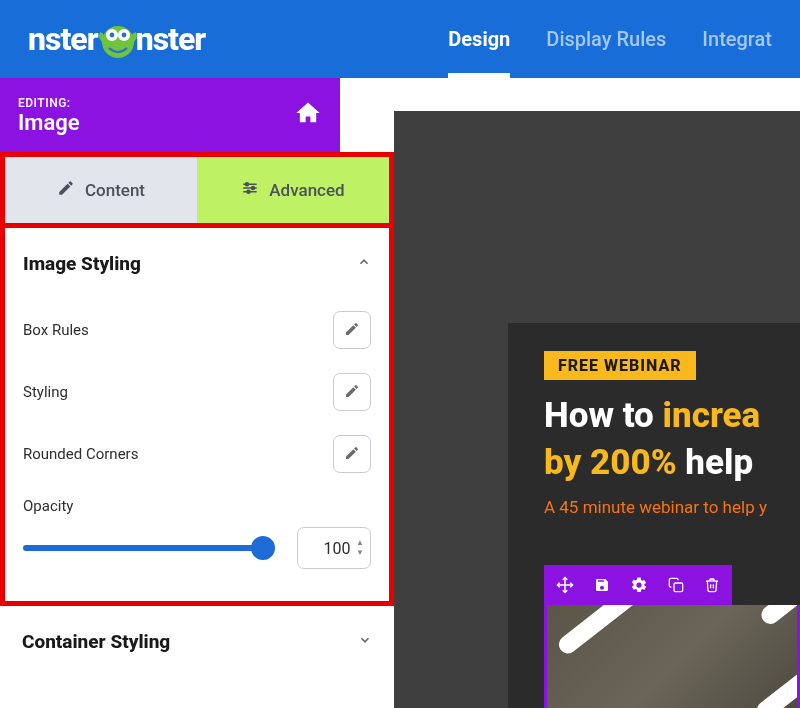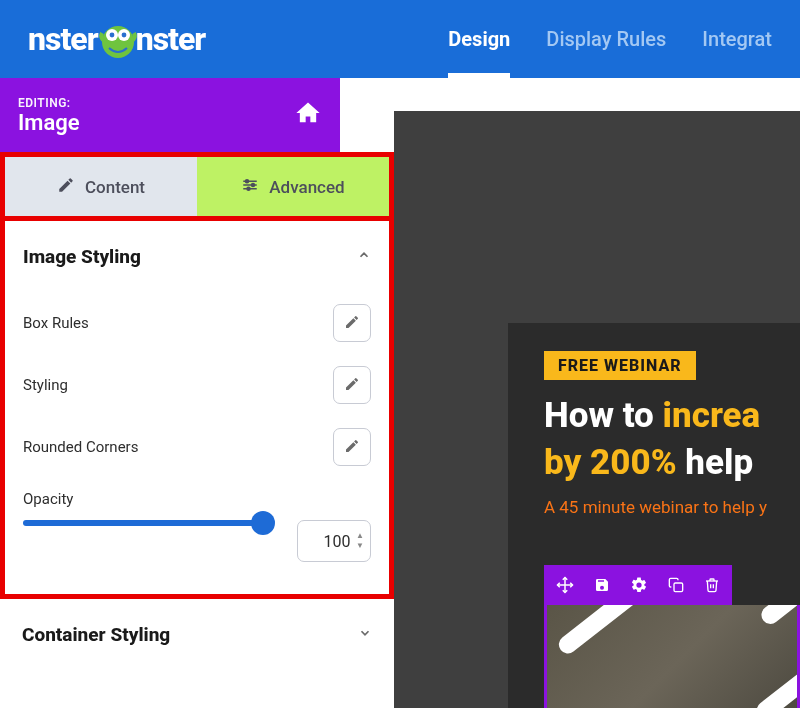--- a/index.html
+++ b/index.html
@@ -18,33 +18,33 @@
     .editing-banner { background: #8b12e0; height: 74px; display: flex; align-items: center; justify-content: space-between; padding: 0 18px 0 18px; width: 340px; position: relative; }
     .editing-text { display: flex; flex-direction: column; color: #fff; }
     .editing-label { font-size: 12px; font-weight: 600; letter-spacing: 0.5px; opacity: 0.95; }
     .editing-value { font-size: 22px; font-weight: 600; }
     
     .side-panel { width: 394px; background: #fff; position: relative; }
     
     .red-box-tabs { border: 5px solid #e80000; border-bottom: none; width: 100%; }
     .red-box-body { border: 5px solid #e80000; width: 100%; padding: 18px 18px 32px 18px; }
     
-    .panel-tabs { display: flex; height: 59px; }
+    .panel-tabs { display: flex; height: 66px; }
     .panel-tab { flex: 1; display: flex; align-items: center; justify-content: center; gap: 10px; font-size: 17px; font-weight: 500; color: #4d4f5c; cursor: pointer; }
     .panel-tab.inactive { background: #e1e6ed; }
     .panel-tab.active { background: #bef264; }
     
     .section-head { display: flex; align-items: center; justify-content: space-between; padding: 6px 0 24px 0; }
     .section-title { font-size: 19px; font-weight: 800; color: #1a1a1a; }
     
     .prop-row { display: flex; align-items: center; justify-content: space-between; padding: 12px 0; }
     .prop-label { font-size: 15px; color: #2e2e2e; }
     .edit-btn { width: 38px; height: 38px; border: 1px solid #c8cbd4; border-radius: 7px; background: #fff; display: flex; align-items: center; justify-content: center; cursor: pointer; }
     
-    .slider-row { display: flex; gap: 24px; padding-top: 12px; }
+    .slider-row { display: flex; align-items: center; gap: 24px; padding-top: 12px; }
     .slider { flex: 1; height: 6px; background: #1e6bd6; border-radius: 3px; position: relative; }
     .slider-thumb { position: absolute; right: -2px; top: 50%; transform: translate(0, -50%); width: 24px; height: 24px; border-radius: 50%; background: #1e6bd6; }
     .num-input { width: 74px; height: 42px; border: 1px solid #c8cbd4; border-radius: 7px; display: flex; align-items: center; justify-content: center; position: relative; }
     .num-value { font-size: 16px; color: #2e2e2e; padding-left: 6px; }
     .num-steppers { position: absolute; right: 6px; display: flex; flex-direction: column; gap: 2px; }
     .num-stepper { font-size: 8px; color: #888; line-height: 1; cursor: pointer; }
     
     .container-styling { width: 394px; padding: 24px 22px; display: flex; align-items: center; justify-content: space-between; }
     .container-title { font-size: 19px; font-weight: 800; color: #1a1a1a; }
     

